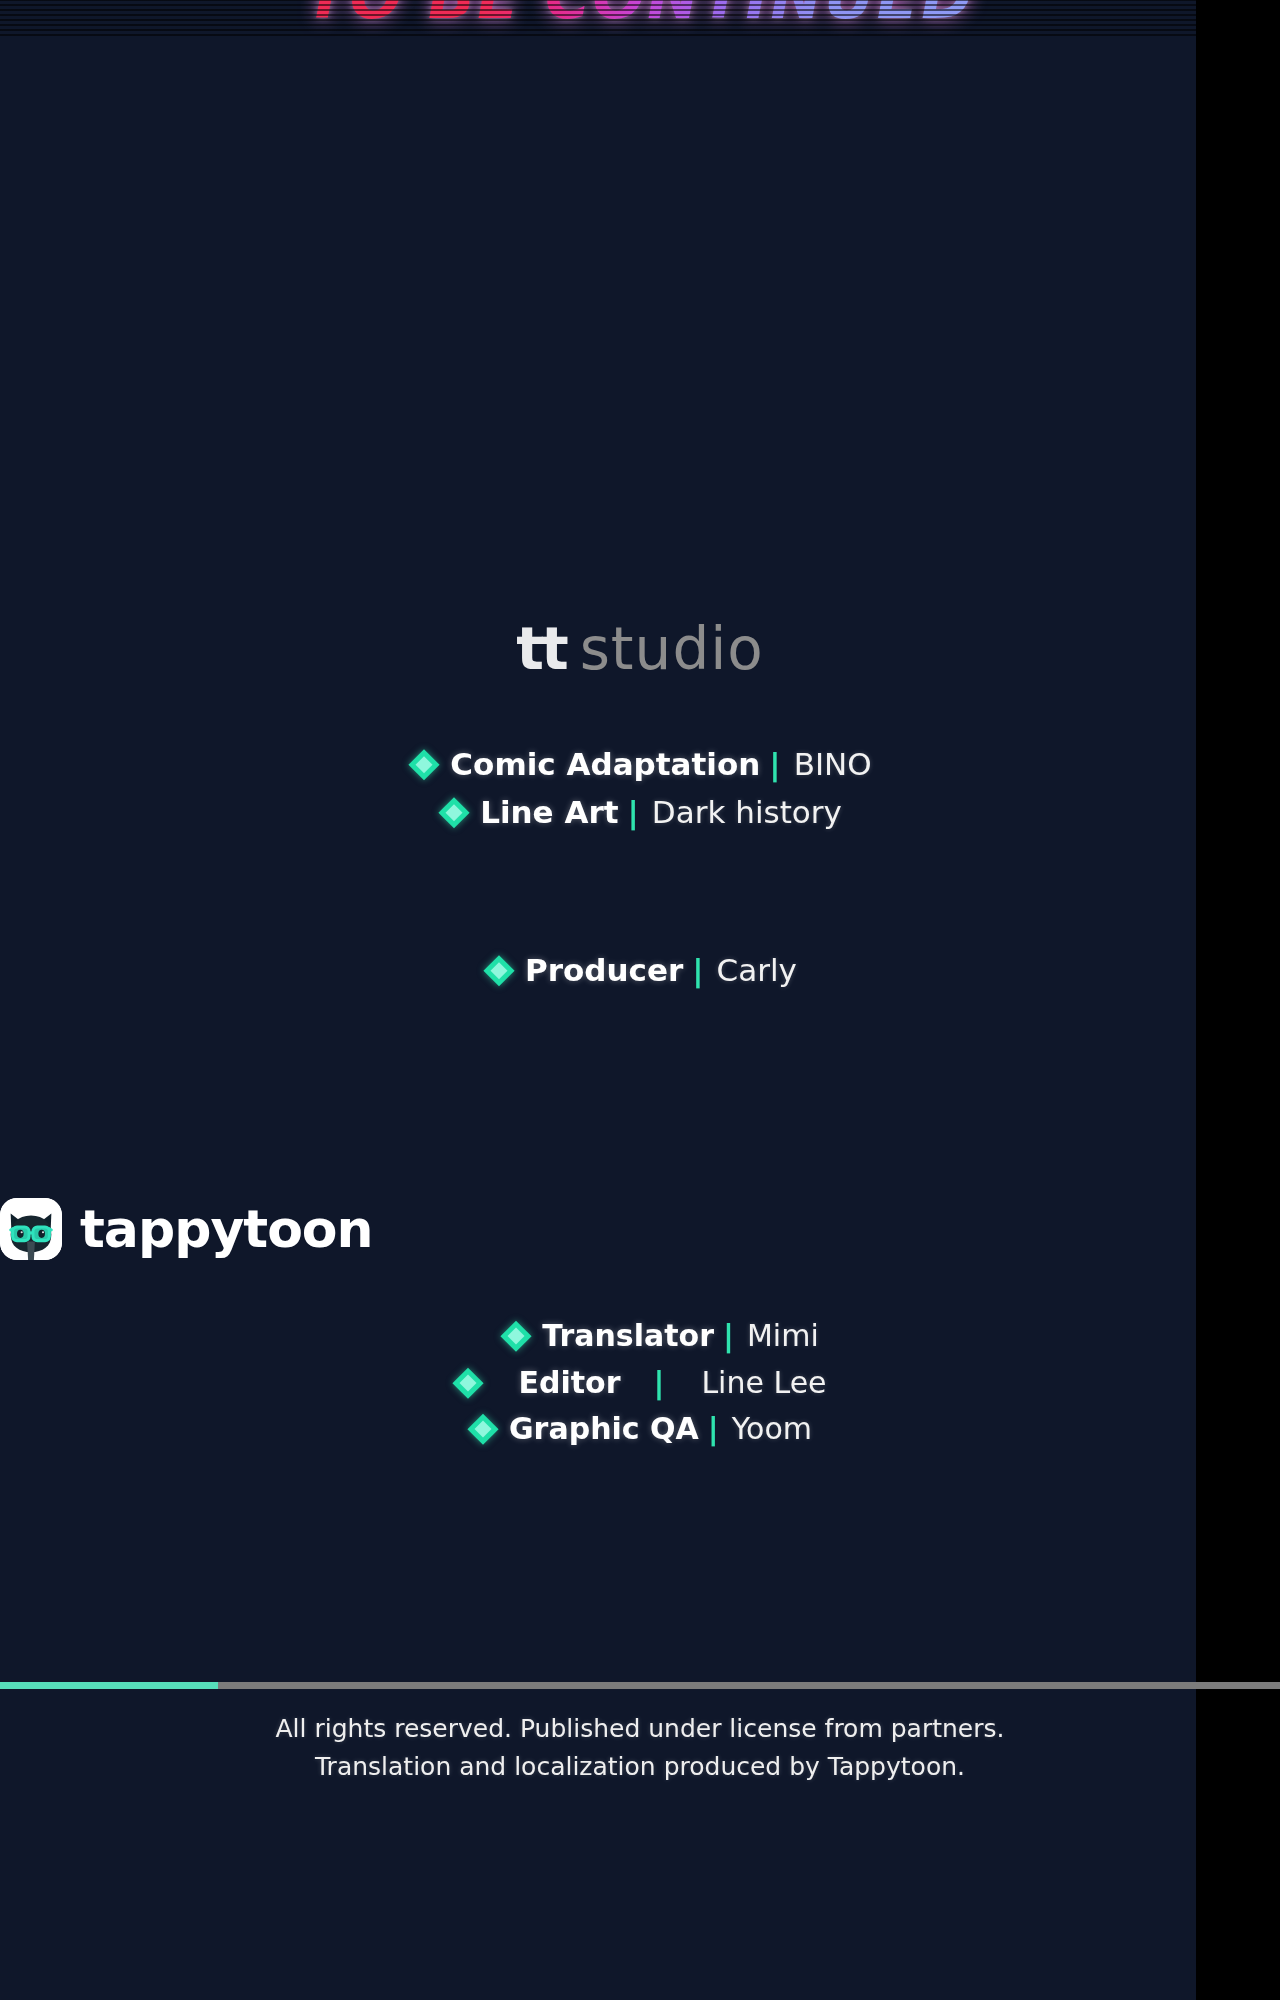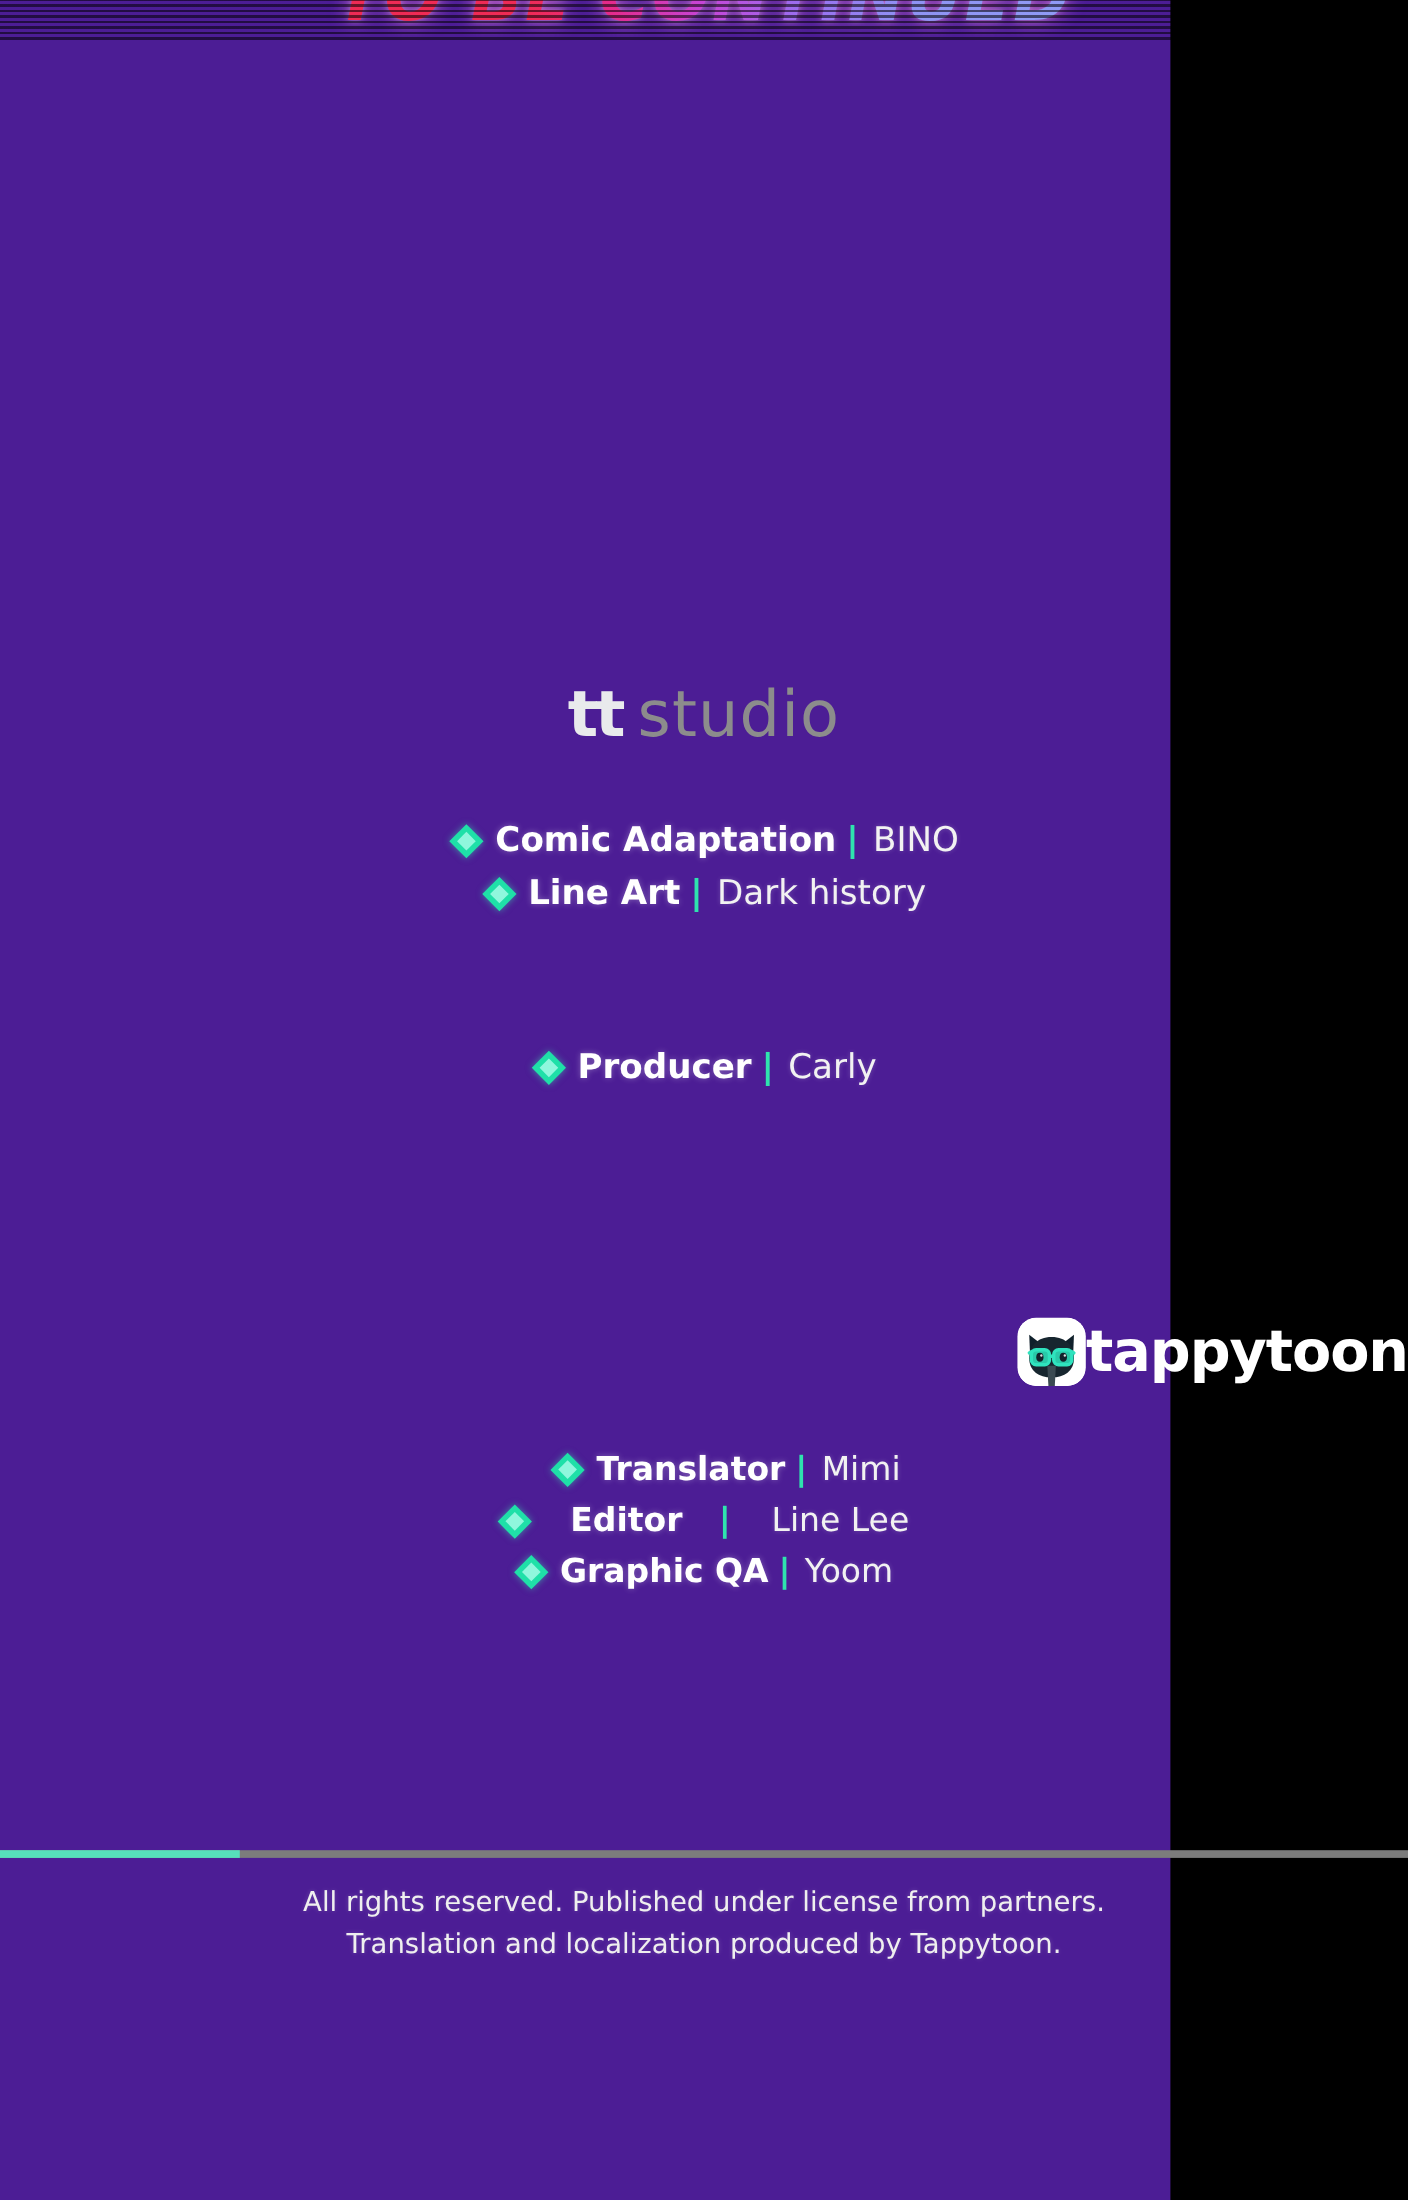--- a/index.html
+++ b/index.html
@@ -4,22 +4,22 @@
 <style>
   * { margin:0; padding:0; box-sizing:border-box; }
   html, body {
     width:1280px; height:2000px;
     background:#000;
     font-family:"Liberation Sans", sans-serif;
     overflow:hidden;
   }
   .page {
     position:relative;
-    width:1064px; height:2000px;
-    background:#4c1d95;
+    width:1196px; height:2000px;
+    background:#0f172a;
   }
 
   
   .tbc-wrap {
     position:absolute;
     top:-46px; left:0; width:1280px; height:84px;
     display:flex; align-items:center; justify-content:center;
     overflow:hidden;
   }
   .tbc {
@@ -99,21 +99,22 @@
     font-family:"DejaVu Sans", sans-serif;
   }
   .person {
     color:#f2f2f2; font-weight:normal;
     font-family:"DejaVu Sans", sans-serif;
     text-shadow:0 0 5px rgba(255,255,255,.22);
   }
 
   
   .tappy-logo-row {
-    display:flex; align-items:center; justify-content:flex-end;
+    display:flex; align-items:center; justify-content:flex-start;
+    gap:18px;
   }
   .tappy-mark {
     width:62px; height:62px; border-radius:17px;
     background:#ffffff;
     position:relative; overflow:hidden;
     flex:0 0 auto;
   }
   .tappy-word {
     font-family:"DejaVu Sans", sans-serif;
     font-size:52px; font-weight:bold;

